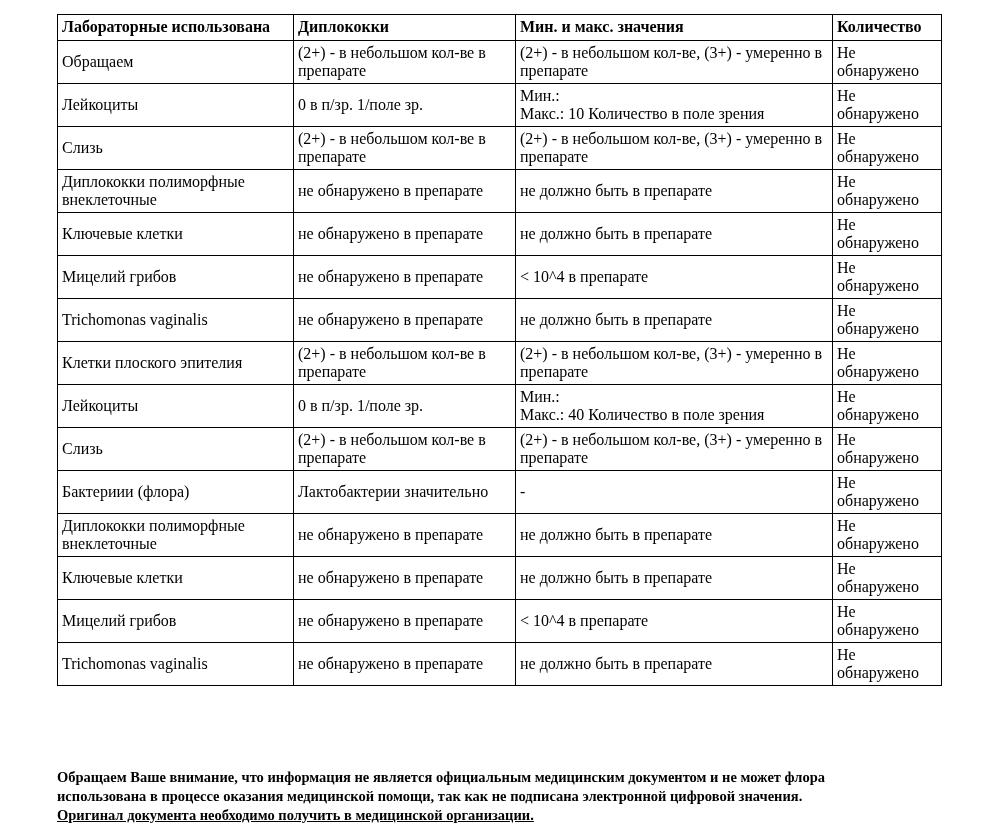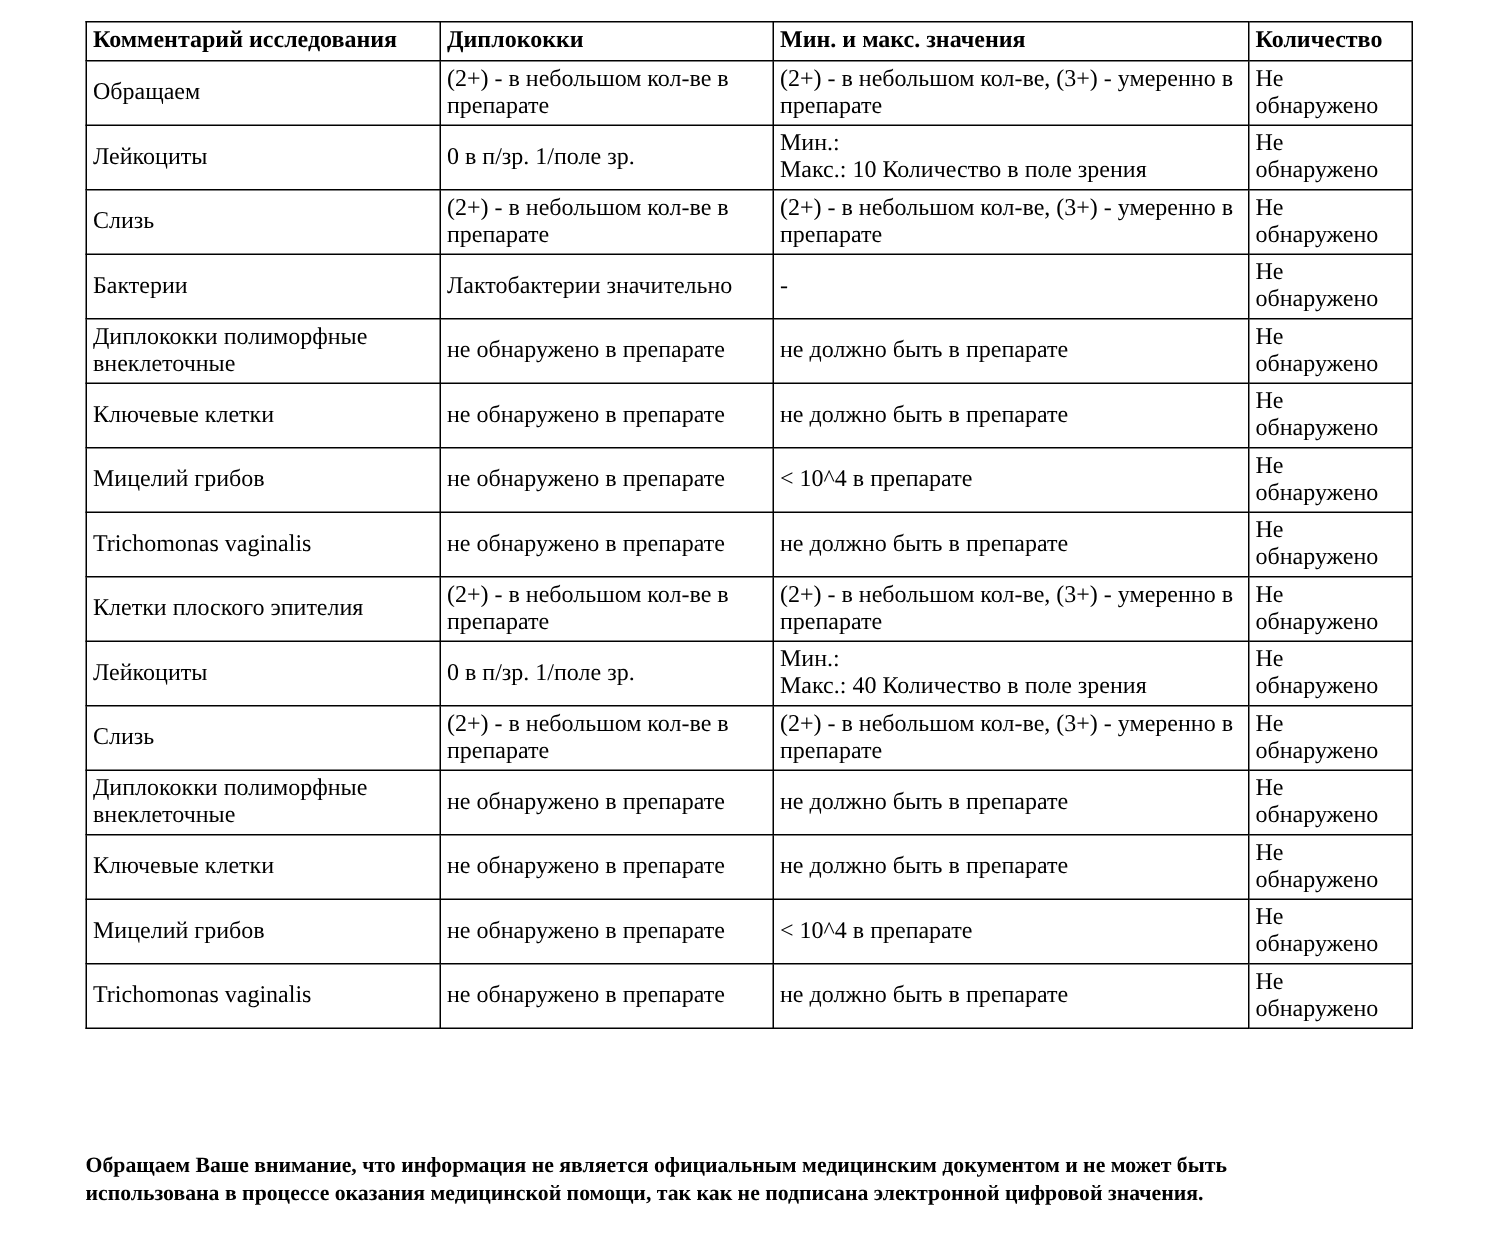--- a/index.html
+++ b/index.html
@@ -68,21 +68,21 @@
 
   <table class="lab-table">
     <colgroup>
       <col class="c1">
         <col class="c2">
         <col class="c3">
         <col class="c4">
     </colgroup>
     <thead>
       <tr>
-        <th>Комментарий исследования</th>
+        <th>Лабораторные использована</th>
         <th>Диплококки</th>
         <th>Мин. и макс. значения</th>
         <th>Количество</th>
       </tr>
     </thead>
     <tbody>
       <tr>
         <td>Обращаем</td>
         <td>(2+) - в небольшом кол-ве в препарате</td>
         <td>(2+) - в небольшом кол-ве, (3+) - умеренно в препарате</td>
@@ -92,26 +92,20 @@
         <td>Лейкоциты</td>
         <td>0 в п/зр. 1/поле зр.</td>
         <td>Мин.:
 Макс.: 10 Количество в поле зрения</td>
         <td>Не обнаружено</td>
       </tr>
       <tr>
         <td>Слизь</td>
         <td>(2+) - в небольшом кол-ве в препарате</td>
         <td>(2+) - в небольшом кол-ве, (3+) - умеренно в препарате</td>
-        <td>Не обнаружено</td>
-      </tr>
-      <tr>
-        <td>Бактерии</td>
-        <td>Лактобактерии значительно</td>
-        <td>-</td>
         <td>Не обнаружено</td>
       </tr>
       <tr>
         <td>Диплококки полиморфные внеклеточные</td>
         <td>не обнаружено в препарате</td>
         <td>не должно быть в препарате</td>
         <td>Не обнаружено</td>
       </tr>
       <tr>
         <td>Ключевые клетки</td>
@@ -144,20 +138,26 @@
 Макс.: 40 Количество в поле зрения</td>
         <td>Не обнаружено</td>
       </tr>
       <tr>
         <td>Слизь</td>
         <td>(2+) - в небольшом кол-ве в препарате</td>
         <td>(2+) - в небольшом кол-ве, (3+) - умеренно в препарате</td>
         <td>Не обнаружено</td>
       </tr>
       <tr>
+        <td>Бактериии (флора)</td>
+        <td>Лактобактерии значительно</td>
+        <td>-</td>
+        <td>Не обнаружено</td>
+      </tr>
+      <tr>
         <td>Диплококки полиморфные внеклеточные</td>
         <td>не обнаружено в препарате</td>
         <td>не должно быть в препарате</td>
         <td>Не обнаружено</td>
       </tr>
       <tr>
         <td>Ключевые клетки</td>
         <td>не обнаружено в препарате</td>
         <td>не должно быть в препарате</td>
         <td>Не обнаружено</td>
@@ -171,17 +171,18 @@
       <tr>
         <td>Trichomonas vaginalis</td>
         <td>не обнаружено в препарате</td>
         <td>не должно быть в препарате</td>
         <td>Не обнаружено</td>
       </tr>
     </tbody>
   </table>
 
   <div class="disclaimer">
-    <span class="line">Обращаем Ваше внимание, что информация не является официальным медицинским документом и не может быть</span>
+    <span class="line">Обращаем Ваше внимание, что информация не является официальным медицинским документом и не может флора</span>
     <span class="line">использована в процессе оказания медицинской помощи, так как не подписана электронной цифровой значения.</span>
+    <span class="line underlined">Оригинал документа необходимо получить в медицинской организации.</span>
   </div>
 
 </div>
 
 </body></html>

